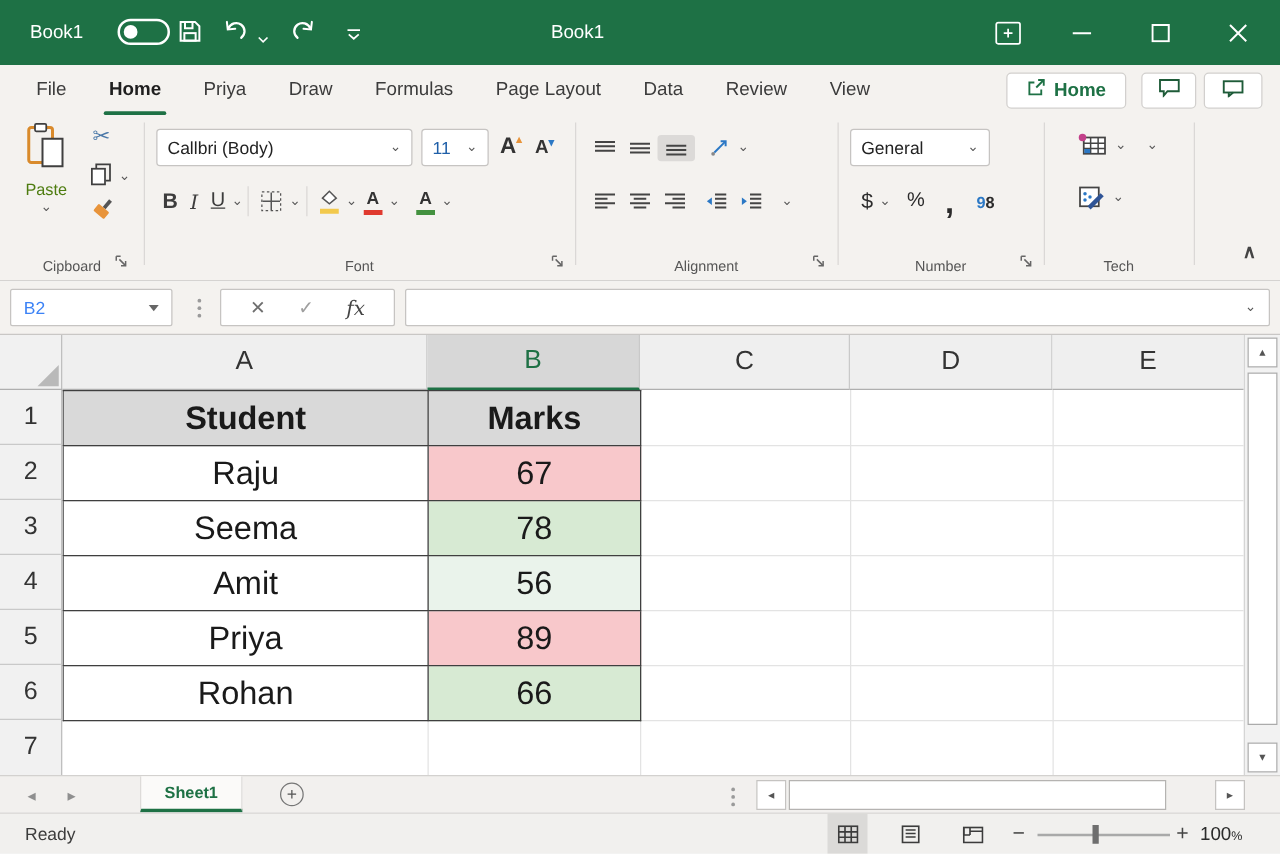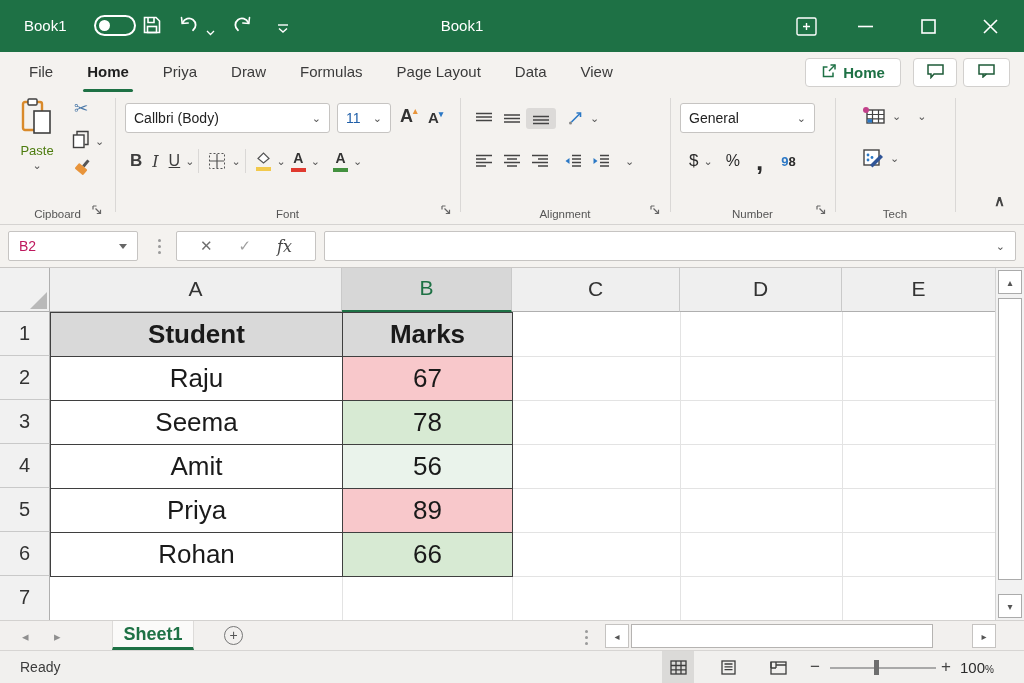--- a/index.html
+++ b/index.html
@@ -69,21 +69,21 @@
   td.fail { background:#F8C8CB; color:#9C161D; }
   td.pass { background:#D7EAD3; color:#1C6330; }
   td.pass_light { background:#EAF3EB; color:#2F6B3C; }
   #vscroll { position:absolute; right:0; top:0; width:29px; height:352px; background:#F2F2F2; border-left:1px solid #D5D5D5; }
   .scrbtn { position:absolute; left:2px; width:24px; height:24px; background:#fff; border:1px solid #ABABAB; display:flex; align-items:center; justify-content:center; font-size:10px; color:#555; }
   #vthumb { position:absolute; left:2px; top:30px; width:24px; height:282px; background:#fff; border:1px solid #ABABAB; }
 
   
   #sheetbar { position:absolute; left:0; top:620px; width:1024px; height:30px; background:#F2F0EE; border-top:1px solid #D3D1CF; }
   .navarr { position:absolute; top:8px; font-size:13px; color:#8f8f8f; }
-  #sheettab { position:absolute; left:112px; top:0; width:82px; height:29px; background:#FBFAF9; border-left:1px solid #DDDBD9; border-right:1px solid #DDDBD9; border-bottom:3px solid #1E7145; text-align:center; line-height:26px; font-size:18px; font-weight:700; color:#1E7145; }
+  #sheettab { position:absolute; left:112px; top:0; width:82px; height:29px; background:#FBFAF9; border-left:1px solid #DDDBD9; border-right:1px solid #DDDBD9; border-bottom:3px solid #1E7145; text-align:center; line-height:26px; font-size:13px; font-weight:700; color:#1E7145; }
   #addsheet { position:absolute; left:224px; top:5px; width:19px; height:19px; border:1px solid #767676; border-radius:50%; color:#555; font-size:14px; line-height:17px; text-align:center; }
   #hscroll { position:absolute; left:605px; top:3px; width:391px; height:24px; }
   .hbtn { position:absolute; top:0; width:24px; height:24px; background:#fff; border:1px solid #C5C3C1; display:flex; align-items:center; justify-content:center; font-size:10px; color:#555; }
   #hthumb { position:absolute; left:26px; top:0; width:302px; height:24px; background:#fff; border:1px solid #B5B3B1; }
 
   
   #statusbar { position:absolute; left:0; top:650px; width:1024px; height:33px; background:#F1F0EE; border-top:1px solid #D7D5D3; color:#3c3c3c; }
   #statusbar .ready { position:absolute; left:20px; top:8px; font-size:14px; }
   .viewbtn { position:absolute; top:0; width:32px; height:33px; display:flex; align-items:center; justify-content:center; }
   .viewbtn.active { background:#DBDAD8; }
@@ -159,20 +159,21 @@
 
   <div id="tabbar">
     <div class="tabs">
       <span class="rtab">File</span>
       <span class="rtab active">Home</span>
       <span class="rtab">Priya</span>
       <span class="rtab">Draw</span>
       <span class="rtab">Formulas</span>
       <span class="rtab">Page Layout</span>
       <span class="rtab">Data</span>
+      <span class="rtab">Review</span>
       <span class="rtab">View</span>
     </div>
     <div class="pillbtn" style="left:805px;width:96px;">
       <span>
         <svg width="16" height="16" viewBox="0 0 16 16" fill="none" stroke="#1E7145" stroke-width="1.5">
             <path d="M6.5 4 H2.5 V13.5 H12 V9.5"></path>
             <path d="M8 8 L14 2"></path>
             <path d="M9.5 2 H14 V6.5"></path>
           </svg>
       </span>
@@ -353,21 +354,21 @@
       <span class="launcher" style="left:190px;">
         <svg width="11" height="11" viewBox="0 0 11 11" fill="none" stroke="#666" stroke-width="1.2">
             <path d="M1 1 H4.5 M1 1 V4.5"></path>
             <path d="M3.5 3.5 L8.5 8.5"></path>
             <path d="M8.5 4.8 V8.5 H4.8"></path>
           </svg>
       </span>
     </div>
 
     <div class="rgroup" style="left:670px;width:165px;">
-      <div class="combo" style="left:10px;top:11px;width:135px;">
+      <div class="combo" style="left:10px;top:11px;width:112px;">
         <span class="cv">General</span>
         <span class="chev">⌄</span>
       </div>
       <div class="rowicons" style="left:14px;top:54px;height:30px;">
         <span class="ric" style="font-size:17px;color:#2b2b2b;">$</span>
         <span class="chev">⌄</span>
         <span class="ric" style="font-size:16px;color:#2b2b2b;margin-left:8px;">%</span>
         <span class="ric" style="font-size:26px;font-weight:700;color:#2b2b2b;margin-left:6px;line-height:14px;">,</span>
         <span class="ric dec00" style="margin-left:8px;">98</span>
       </div>
@@ -407,21 +408,21 @@
         <span class="chev">⌄</span>
       </div>
       <div class="glabel">Tech</div>
     </div>
 
     <span class="abs" style="left:994px;top:100px;font-size:15px;color:#444;font-weight:600;">∧</span>
   </div>
 
   <div id="formulabar">
     <div class="whitebox" style="left:8px;top:6px;width:130px;height:30px;display:flex;align-items:center;padding:0 10px;">
-      <span style="flex:1;font-size:14px;color:#be185d;">B2</span>
+      <span style="flex:1;font-size:14px;color:#3b82f6;">B2</span>
       <span style="width:0;height:0;border-left:4px solid transparent;border-right:4px solid transparent;border-top:5px solid #666;"></span>
     </div>
     <div class="dots3" style="left:158px;top:14px;">
         <i></i>
         <i></i>
         <i></i>
       </div>
     <div class="whitebox" style="left:176px;top:6px;width:140px;height:30px;display:flex;align-items:center;justify-content:space-around;padding:0 10px;">
       <span style="font-size:15px;color:#6f6f6f;">✕</span>
       <span style="font-size:15px;color:#9f9f9f;">✓</span>

